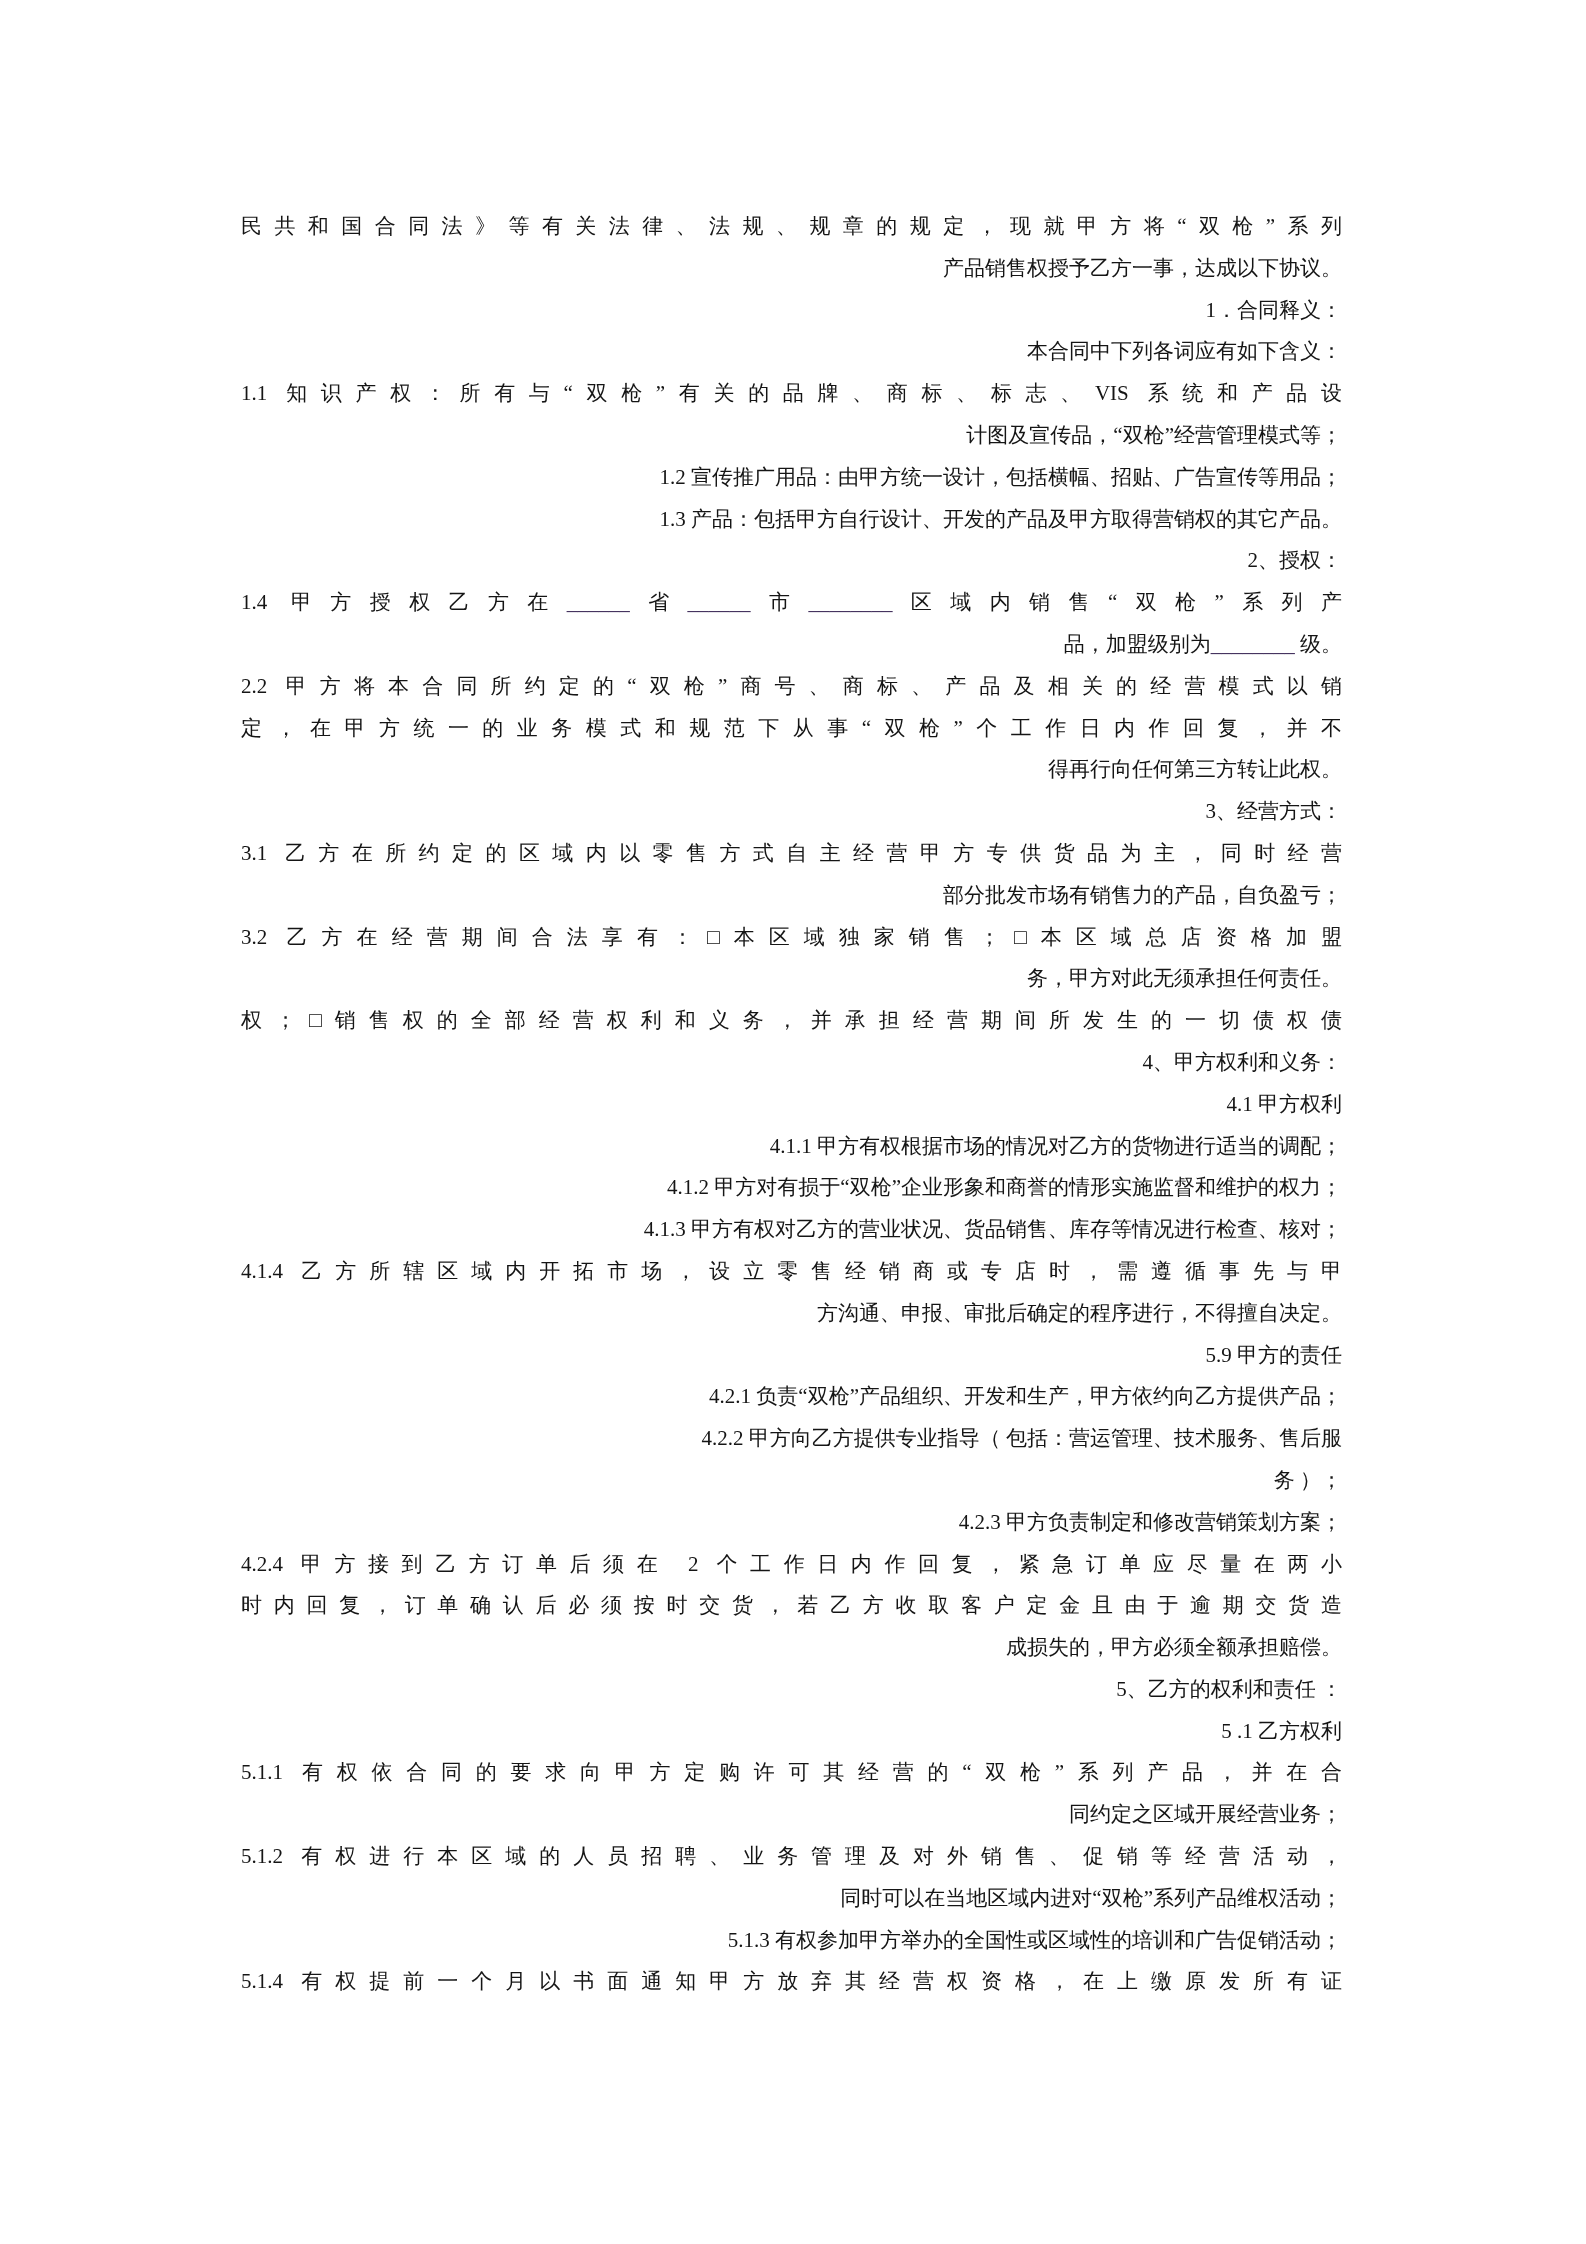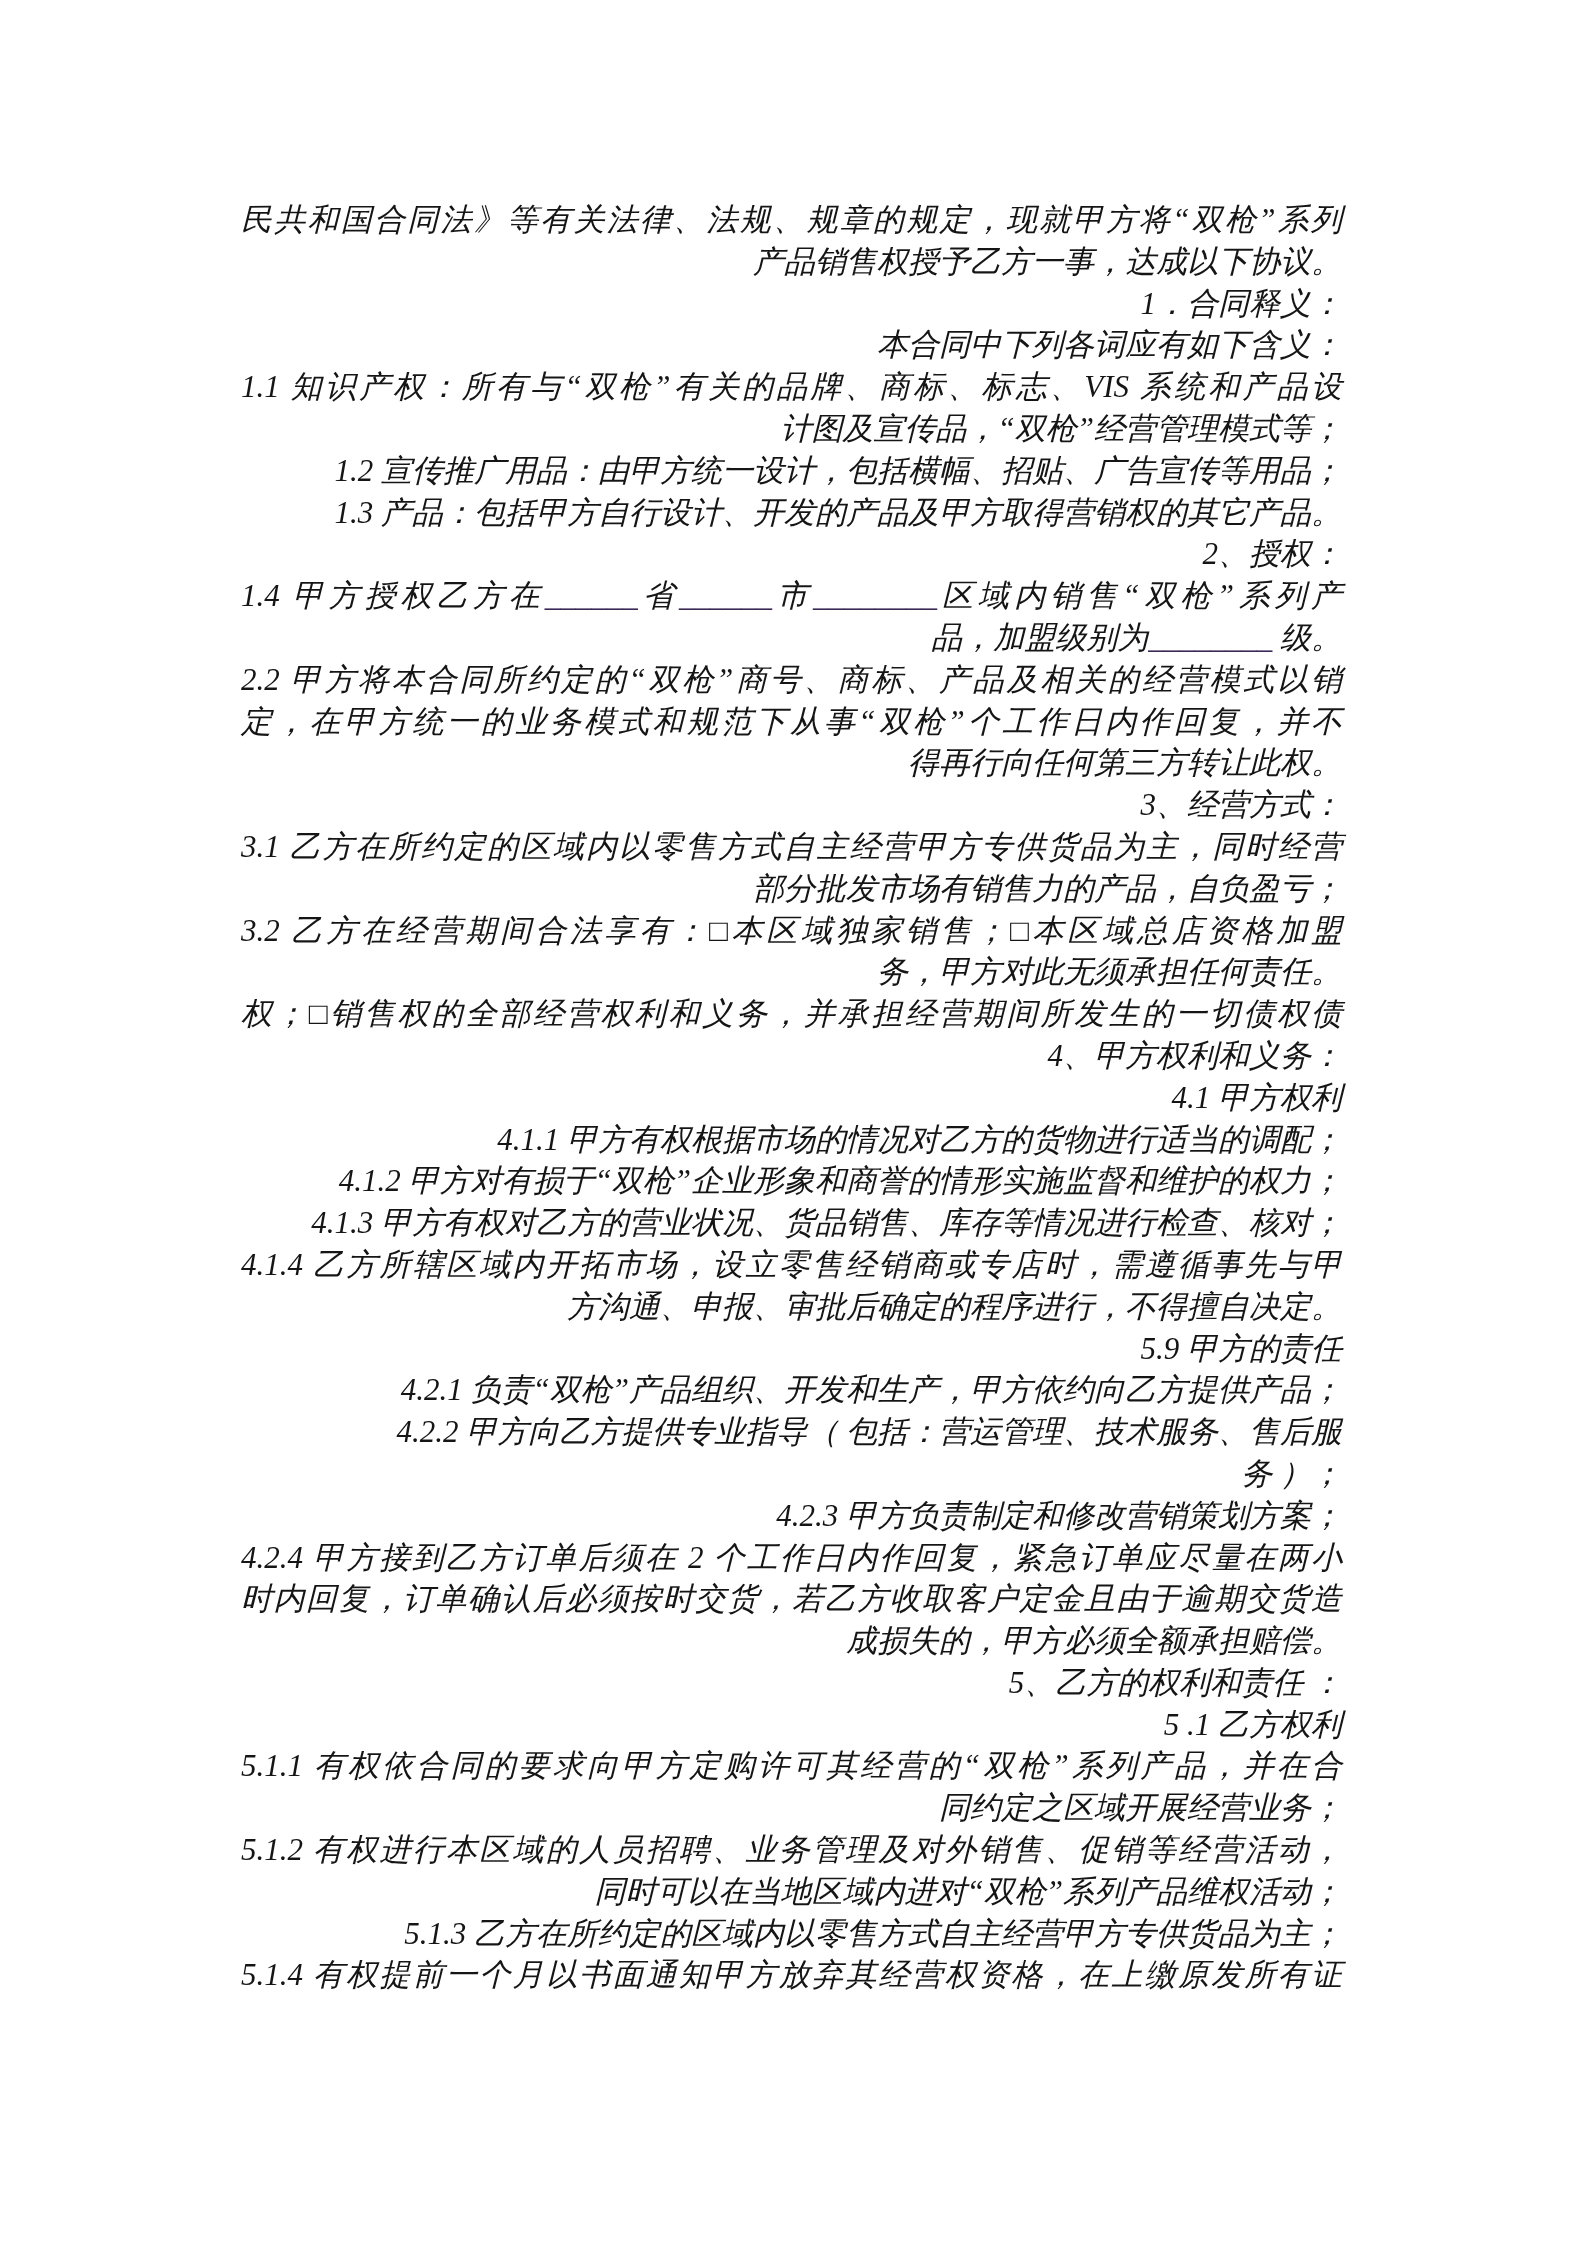--- a/index.html
+++ b/index.html
@@ -17,27 +17,26 @@
   .page {
     position: absolute;
     left: 0; top: 0;
     width: 1586px;
     height: 2244px;
     background: #ffffff;
   }
   .doc-body {
     position: absolute;
     left: 241px;
-    top: 199px;
+    top: 206px;
     width: 1101px;
-    font-size: 31px;
+    font-size: 21px;
     line-height: 41.8px;
     color: #151515;
     letter-spacing: 0;
-    font-style: italic;
   }
   .line {
     white-space: pre-wrap;
     height: 41.8px;
     text-align: right;
   }
   .line.justify {
     text-align: justify;
     text-align-last: justify;
   }
@@ -85,16 +84,16 @@
       <div class="line">4.2.3 甲方负责制定和修改营销策划方案；</div>
       <div class="line justify">4.2.4 甲方接到乙方订单后须在 2 个工作日内作回复，紧急订单应尽量在两小</div>
       <div class="line justify">时内回复，订单确认后必须按时交货，若乙方收取客户定金且由于逾期交货造</div>
       <div class="line">成损失的，甲方必须全额承担赔偿。</div>
       <div class="line">5、乙方的权利和责任 ：</div>
       <div class="line">5 .1 乙方权利</div>
       <div class="line justify">5.1.1 有权依合同的要求向甲方定购许可其经营的“双枪”系列产品，并在合</div>
       <div class="line">同约定之区域开展经营业务；</div>
       <div class="line justify">5.1.2 有权进行本区域的人员招聘、业务管理及对外销售、促销等经营活动，</div>
       <div class="line">同时可以在当地区域内进对“双枪”系列产品维权活动；</div>
-      <div class="line">5.1.3 乙方在所约定的区域内以零售方式自主经营甲方专供货品为主；</div>
+      <div class="line">5.1.3 有权参加甲方举办的全国性或区域性的培训和广告促销活动；</div>
       <div class="line justify">5.1.4 有权提前一个月以书面通知甲方放弃其经营权资格，在上缴原发所有证</div>
     </div>
 </div>
 
 </body></html>

